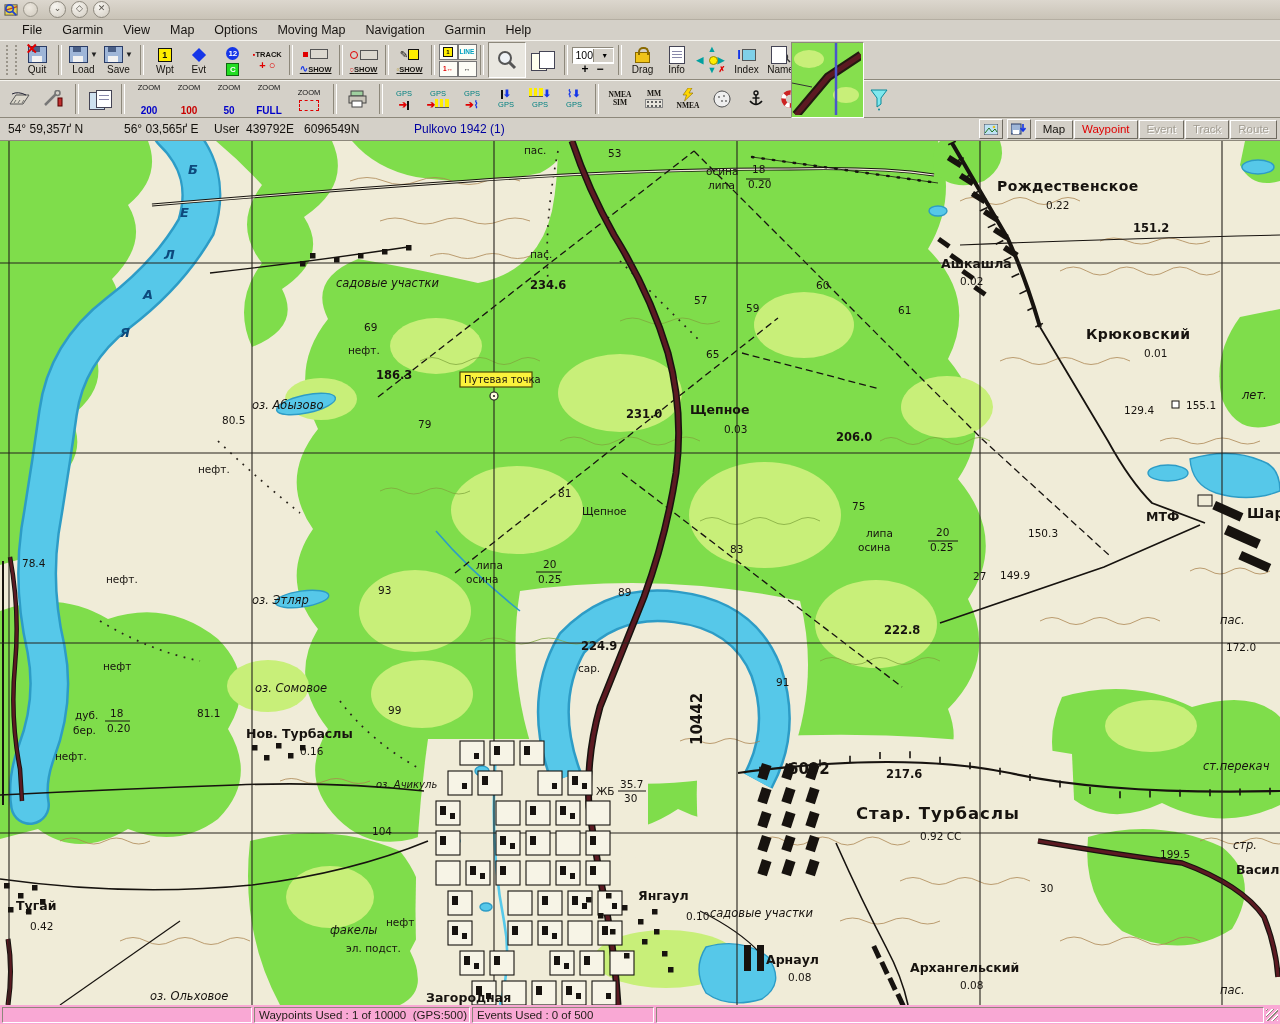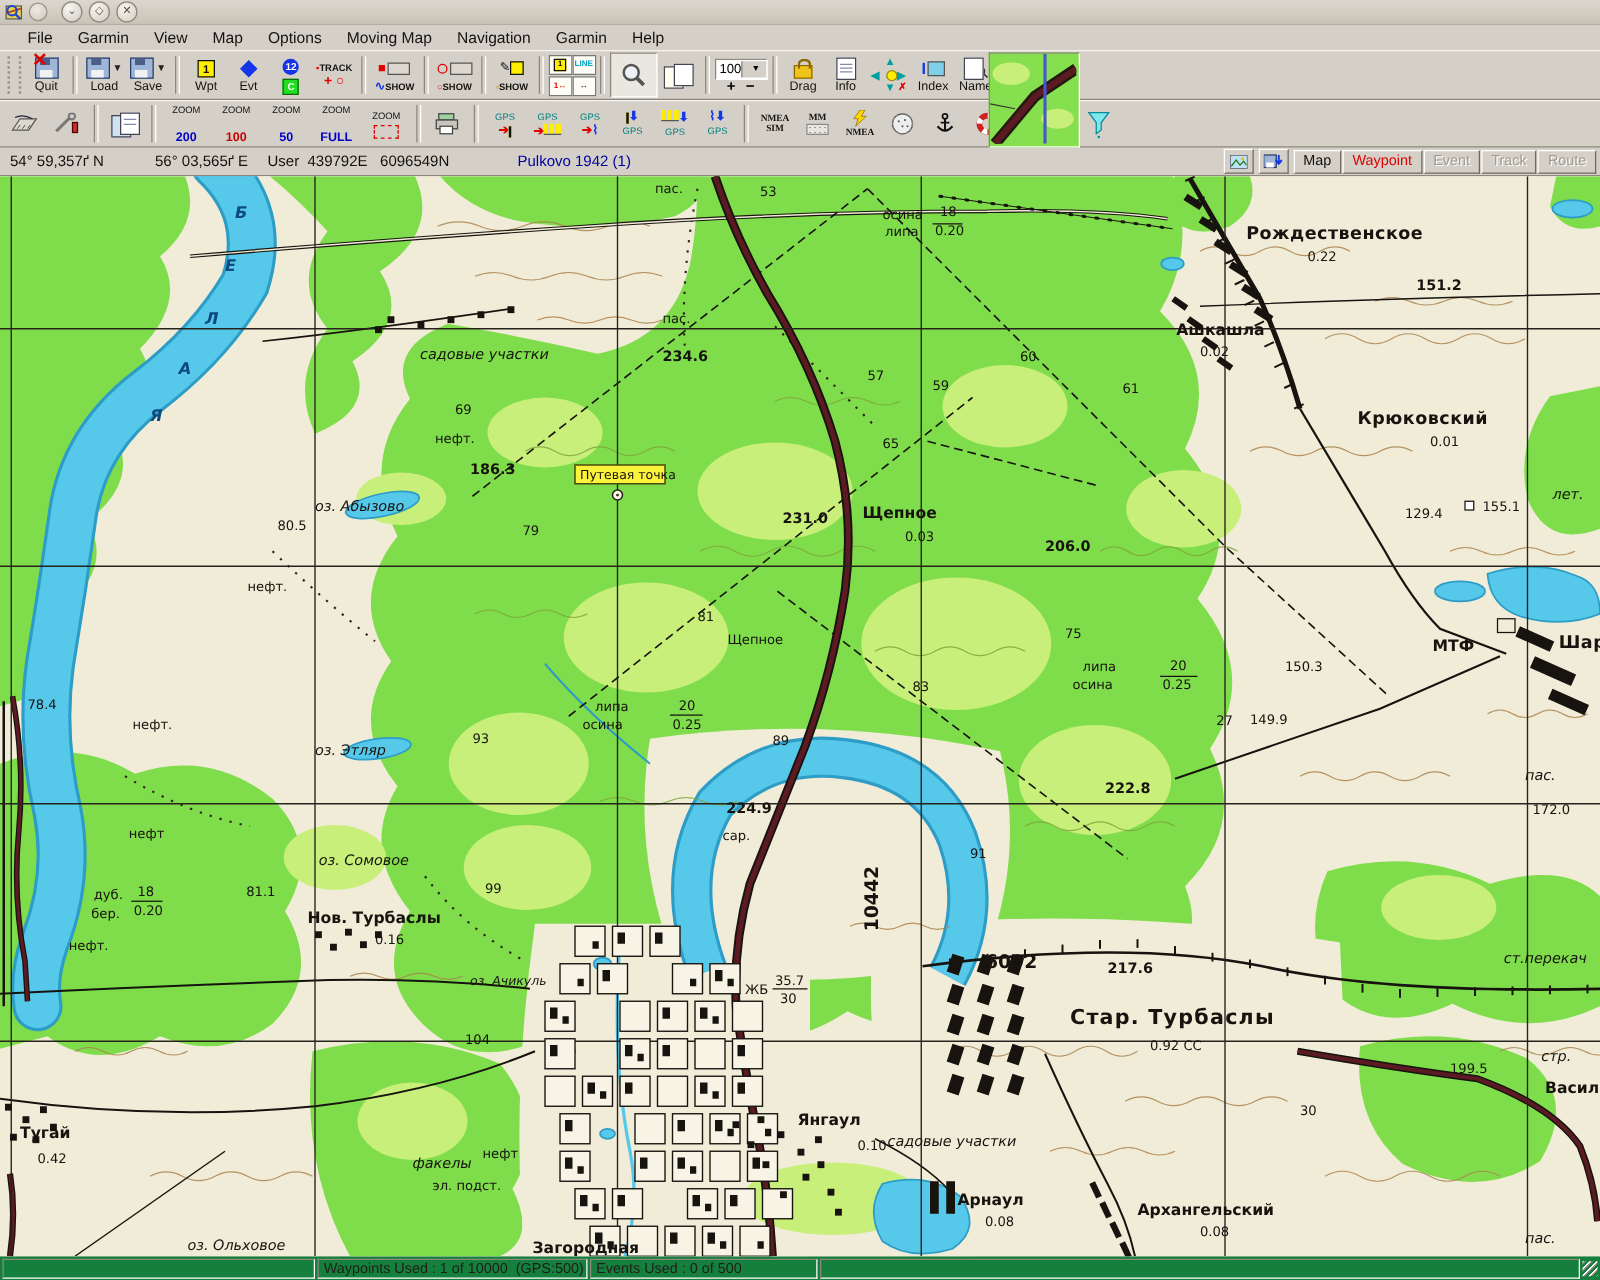--- a/index.html
+++ b/index.html
@@ -42,21 +42,21 @@
   .diamond{width:10px;height:10px;background:#1536e8;transform:rotate(45deg);}
   .bcirc{width:13px;height:13px;border-radius:50%;background:#1536e8;color:#fff;font-size:8px;
          line-height:13px;text-align:center;font-weight:bold;}
   .gsq{width:11px;height:11px;background:#22dd22;border:1px solid #116611;color:#fff;
        font-size:8px;line-height:11px;text-align:center;font-weight:bold;}
   .tinytxt{font-size:7.5px;font-weight:bold;letter-spacing:0;}
   .redplus{color:#e00000;font-weight:bold;font-size:11px;}
   .showbar{width:16px;height:8px;border:1px solid #555;background:#dcd8cf;display:inline-block;}
   .reddot{display:inline-block;width:5px;height:5px;background:#e00000;margin-right:2px;}
   .redring{display:inline-block;width:6px;height:6px;border:1px solid #e00000;border-radius:50%;margin-right:2px;}
-  .showlbl{font-size:7.5px;font-weight:bold;}
+  .showlbl{font-size:7.5px;font-weight:bold;text-decoration:underline;}
   .mini22{display:grid;grid-template-columns:18px 18px;grid-gap:1px;}
   .mini-cell{width:17px;height:14px;border:1px solid #777;background:#fdfdf6;font-size:6.5px;
      display:flex;align-items:center;justify-content:center;font-weight:bold;}
   #magbtn{width:36px;height:34px;display:flex;align-items:center;justify-content:center;
      border:1px solid;border-color:#8d887b #fff #fff #8d887b;background:#e9e7e0;}
   #zoomspin{display:flex;flex-direction:column;align-items:center;}
   #zoomval{width:40px;height:15px;border:1px solid;border-color:#8d887b #fff #fff #8d887b;
      background:#fff;font-size:10.5px;display:flex;align-items:center;}
   #zoomval span{flex:1;padding-left:3px;}
   #zoomval .db{width:12px;height:13px;background:#d4d0c8;border-left:1px solid #8d887b;
@@ -117,21 +117,21 @@
   #topo .nb{font-size:11.5px;font-weight:bold;}
   #topo .s{font-size:10.5px;}
   #topo .it{font-size:11.5px;font-style:italic;}
   #topo .itsm{font-size:10px;font-style:italic;}
   #topo .gr{font-size:15px;font-weight:bold;}
   #topo .rv{font-size:13px;font-weight:bold;font-style:italic;fill:#0d4a7d;}
   #topo .wp{font-size:10px;}
 
   
   #statusbar{height:20px;display:flex;align-items:center;font-size:11.5px;color:#211d18;
-     background:#15803d;padding:1px 2px;box-sizing:border-box;}
+     background:#f9a8d4;padding:1px 2px;box-sizing:border-box;}
   .spanel{height:16px;border:1px solid;border-color:#8d887b #fff #fff #8d887b;
      display:flex;align-items:center;padding:0 4px;box-sizing:border-box;white-space:pre;}
   #sp1{width:250px;} #sp2{width:216px;margin-left:2px;} #sp3{width:182px;margin-left:2px;}
   #sp4{flex:1;margin-left:2px;}
   #grip{width:12px;height:12px;margin-left:2px;
      background:repeating-linear-gradient(135deg,#fff 0 1px,#8d887b 1px 2px,transparent 2px 4px);}
 </style>
 </head>
 <body>
 

